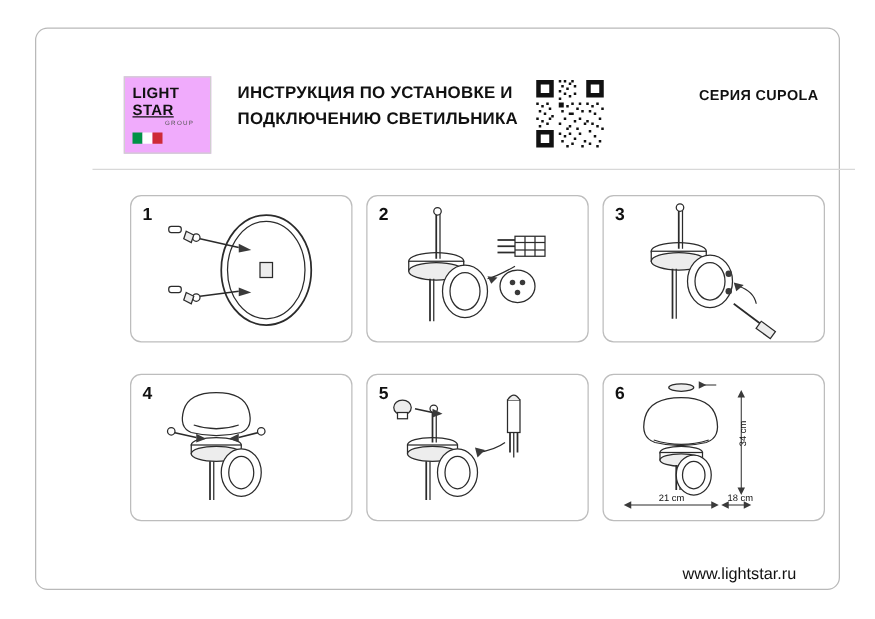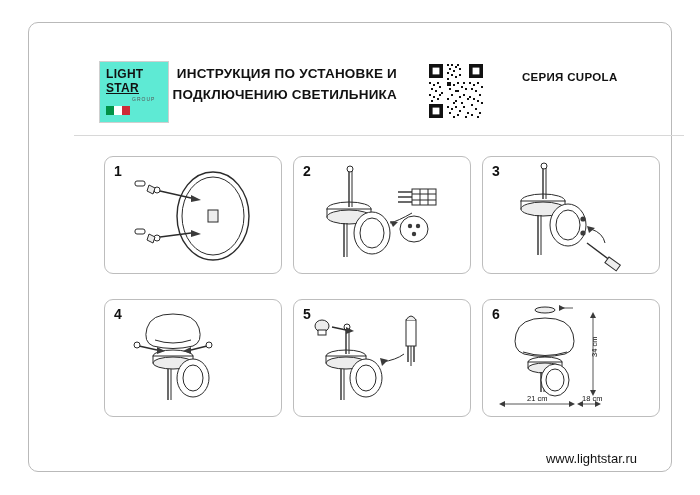--- a/index.html
+++ b/index.html
@@ -29,21 +29,21 @@
   .header{
     position:absolute;
     left:45px;top:38px;
     width:610px;height:66px;
   }
   .logo{
     position:absolute;left:25px;top:0;
     width:70px;height:62px;
     border:1px solid #cfcfcf;
     box-sizing:border-box;
-    background:#5eead4;
+    background:#f0abfc;
   }
   .logo .l-light{
     position:absolute;left:6px;top:5px;
     font-size:12px;font-weight:bold;letter-spacing:.3px;
     color:#111;
   }
   .logo .l-star{
     position:absolute;left:6px;top:19px;
     font-size:12px;font-weight:bold;letter-spacing:.3px;
     color:#111;
@@ -57,40 +57,40 @@
     position:absolute;left:6px;top:44px;
     width:24px;height:9px;
     display:flex;
   }
   .logo .flag i{flex:1;display:block;}
   .logo .flag .g{background:#009246;}
   .logo .flag .w{background:#fff;}
   .logo .flag .r{background:#ce2b37;}
 
   .title-block{
-    position:absolute;left:93px;top:2px;
+    position:absolute;left:116px;top:2px;
     width:230px;
-    text-align:right;
   }
   .title-block .t1,.title-block .t2{
     font-size:13.5px;font-weight:bold;line-height:21px;
     letter-spacing:.2px;color:#111;
   }
 
   .qr{
     position:absolute;left:352px;top:0px;
     width:58px;height:58px;
     background:#fff;
     border:1px solid #fff;
   }
   .qr svg{display:block;}
 
   .series{
     position:absolute;left:448px;top:4px;
     width:170px;
+    text-align:center;
   }
   .series .s1{
     font-size:11.5px;font-weight:bold;letter-spacing:.3px;
     line-height:24px;color:#111;
   }
   .series .s2{
     font-size:11.5px;font-weight:bold;letter-spacing:.3px;
     line-height:24px;color:#111;
   }
 

